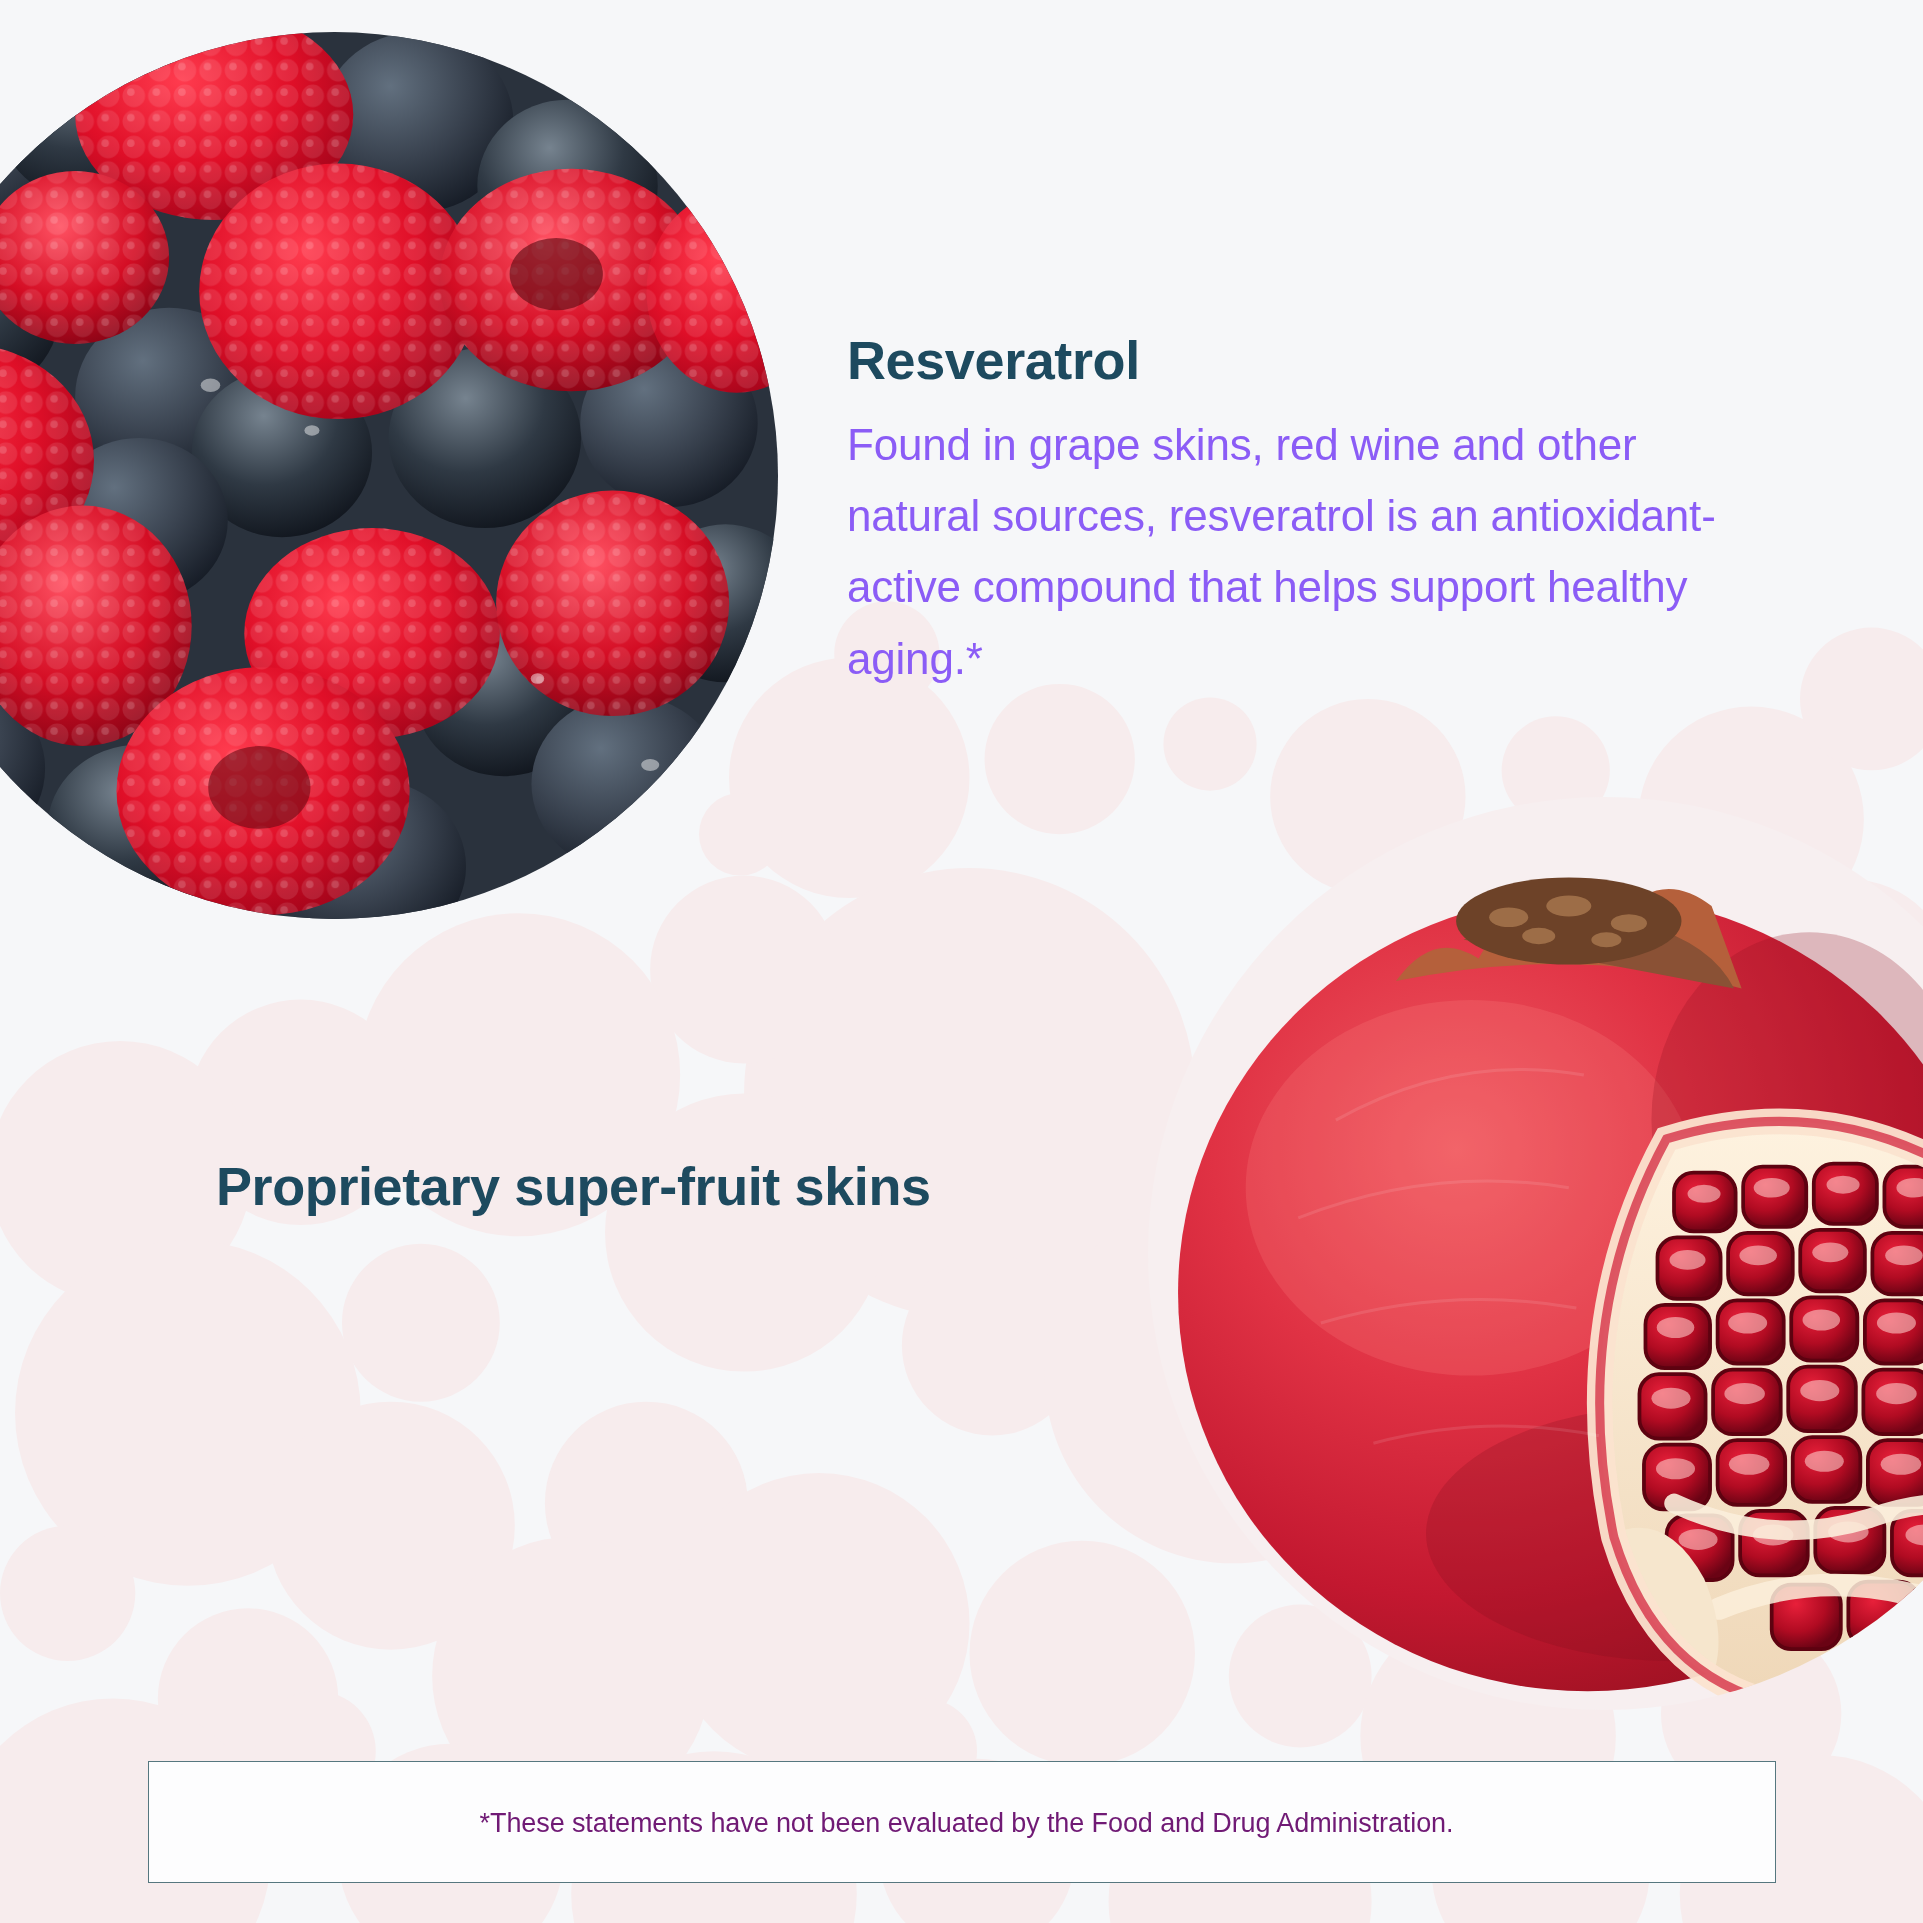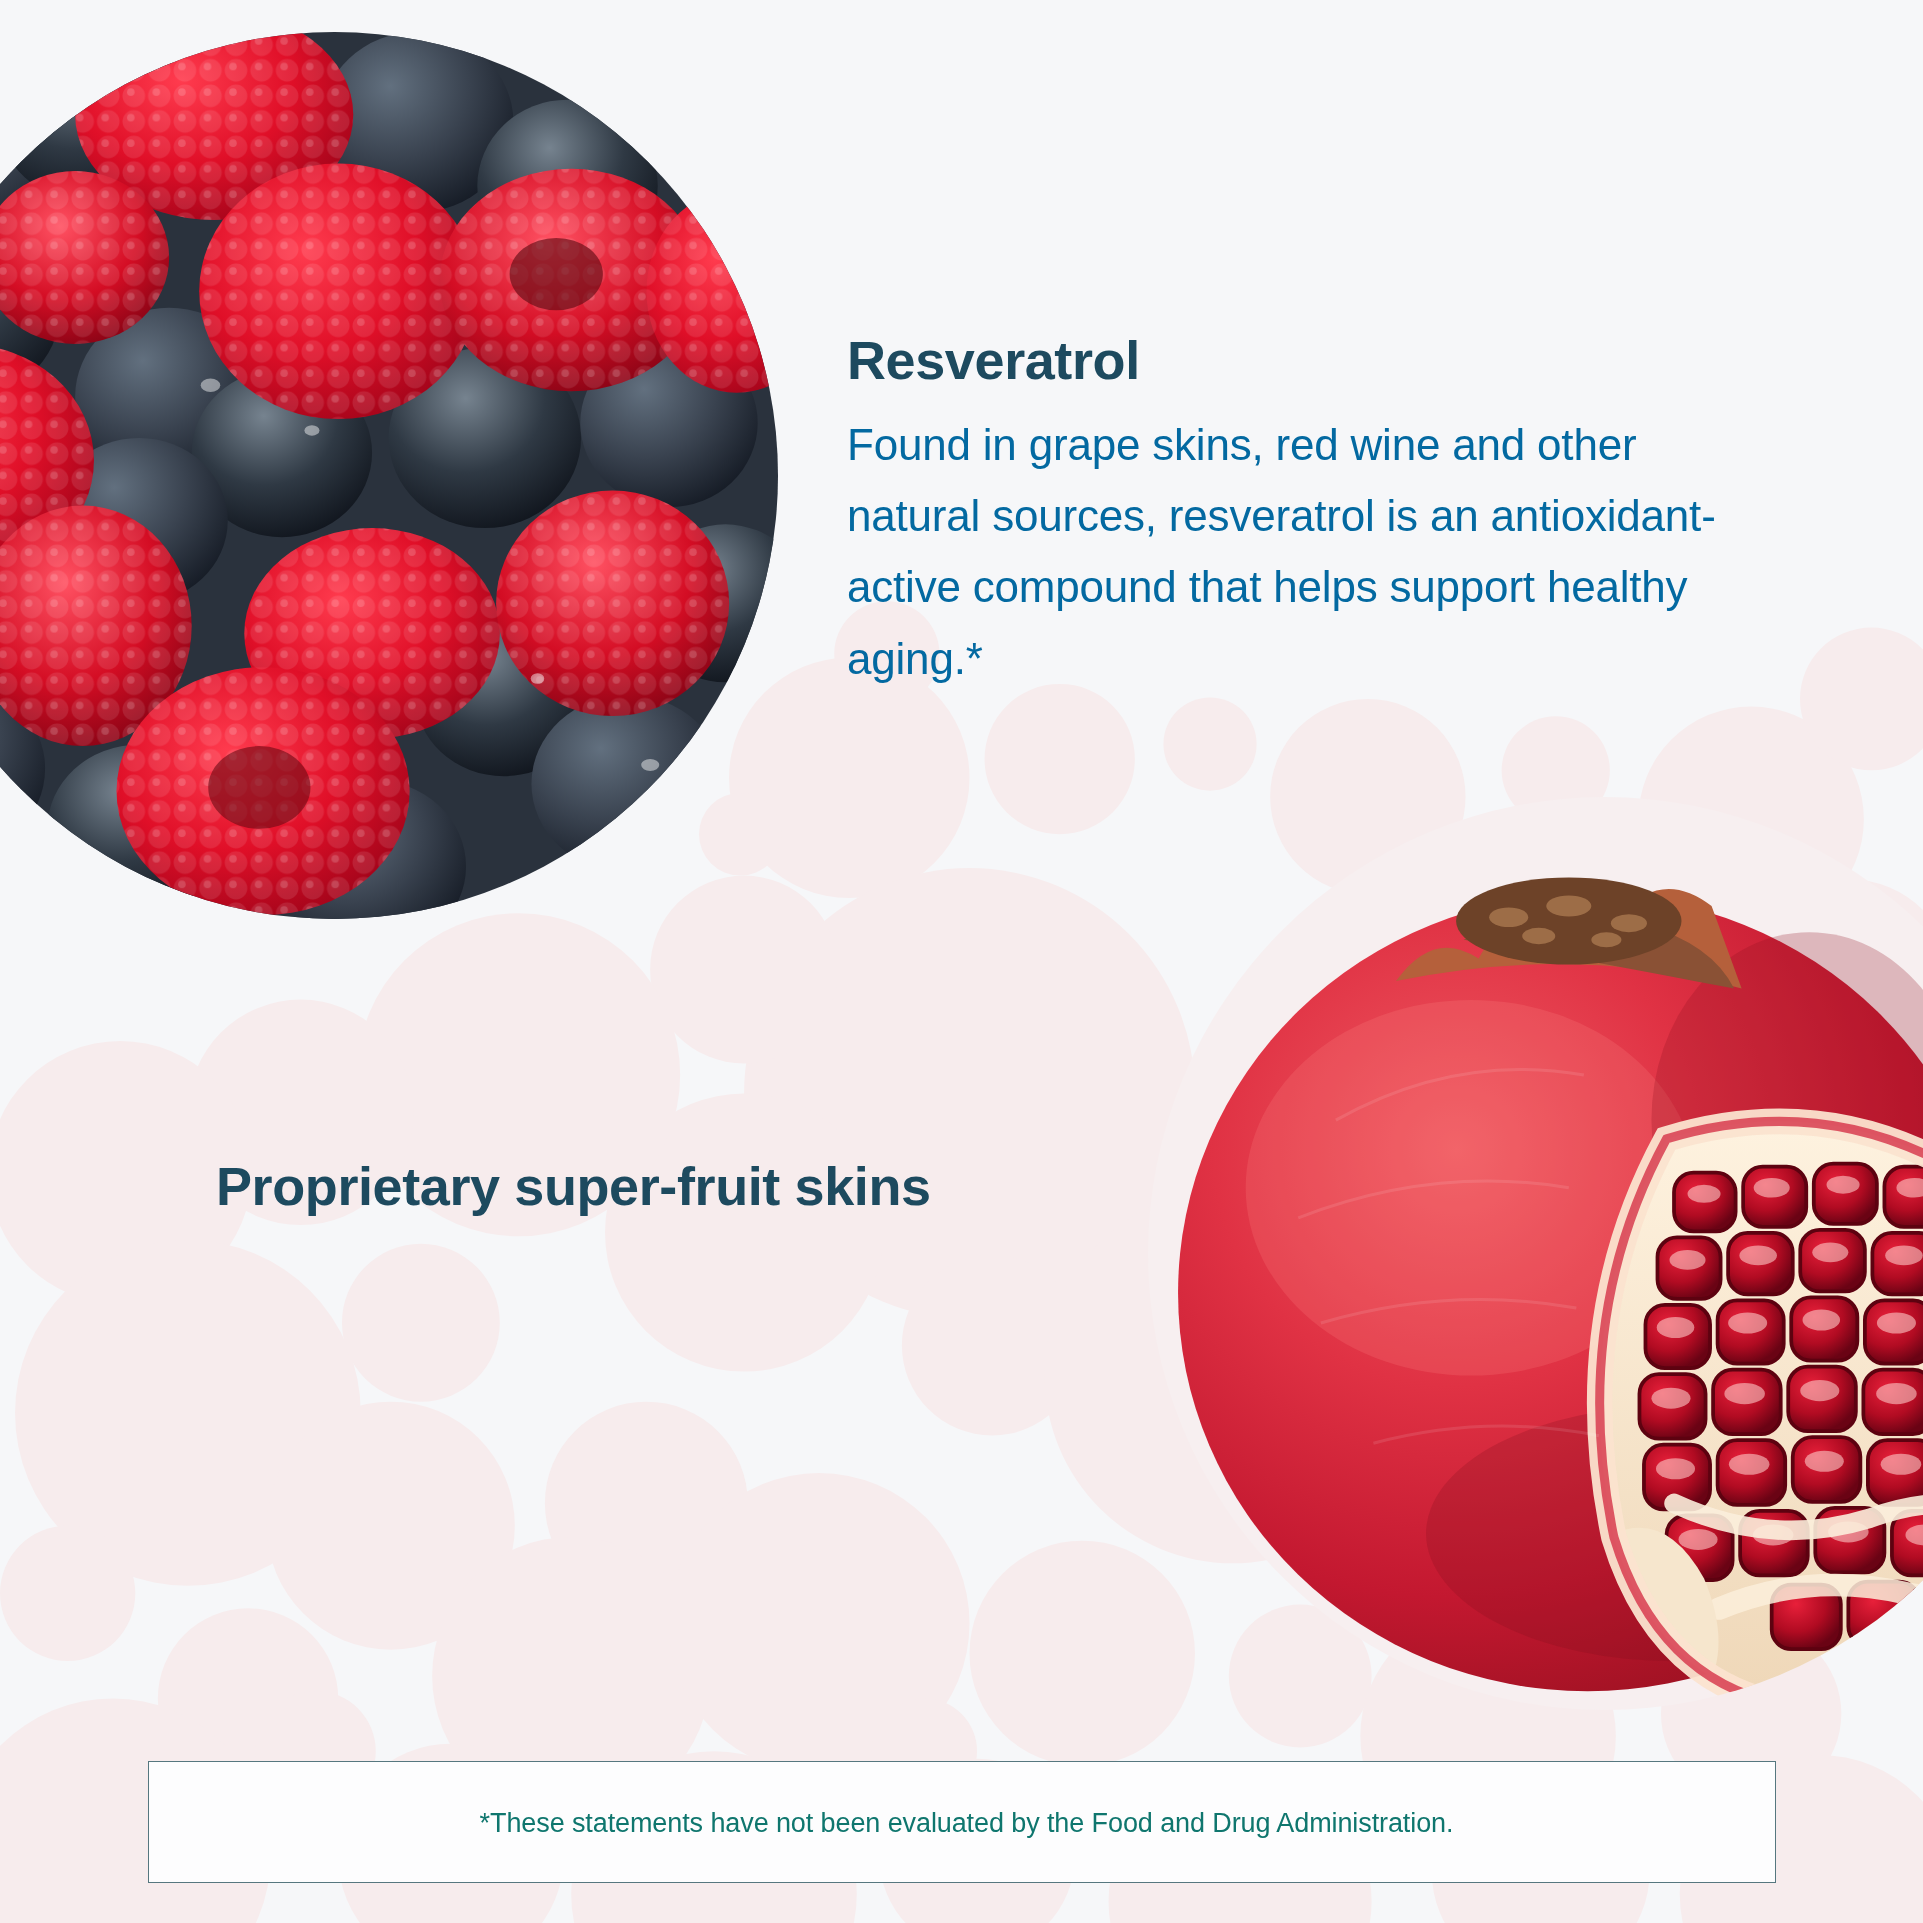--- a/index.html
+++ b/index.html
@@ -56,21 +56,21 @@
     font-weight:bold;
     letter-spacing:-0.4px;
     color:#1d4a5f;
     line-height:1.08;
     margin-bottom:19.5px;
   }
 
   .block-body {
     font-size:44px;
     font-weight:400;
-    color:#0369a1;
+    color:#8b5cf6;
     line-height:1.62;
     letter-spacing:-0.2px;
   }
 
   
   #disclaimer-box {
     position:absolute;
     left:148px; top:1761px;
     width:1628px; height:122px;
     background:#fdfdfe;
@@ -78,21 +78,21 @@
     z-index:4;
     display:flex;
     flex-direction:column;
     align-items:center;
     justify-content:center;
     padding:3px 15px 0;
   }
 
   .disclaimer-line {
     font-size:27px;
-    color:#0f766e;
+    color:#701a75;
     line-height:1.5;
     text-align:right;
     letter-spacing:-0.1px;
     margin-left:9px;
   }
 </style>
 </head>
 <body>
 
 <div id="stage">

